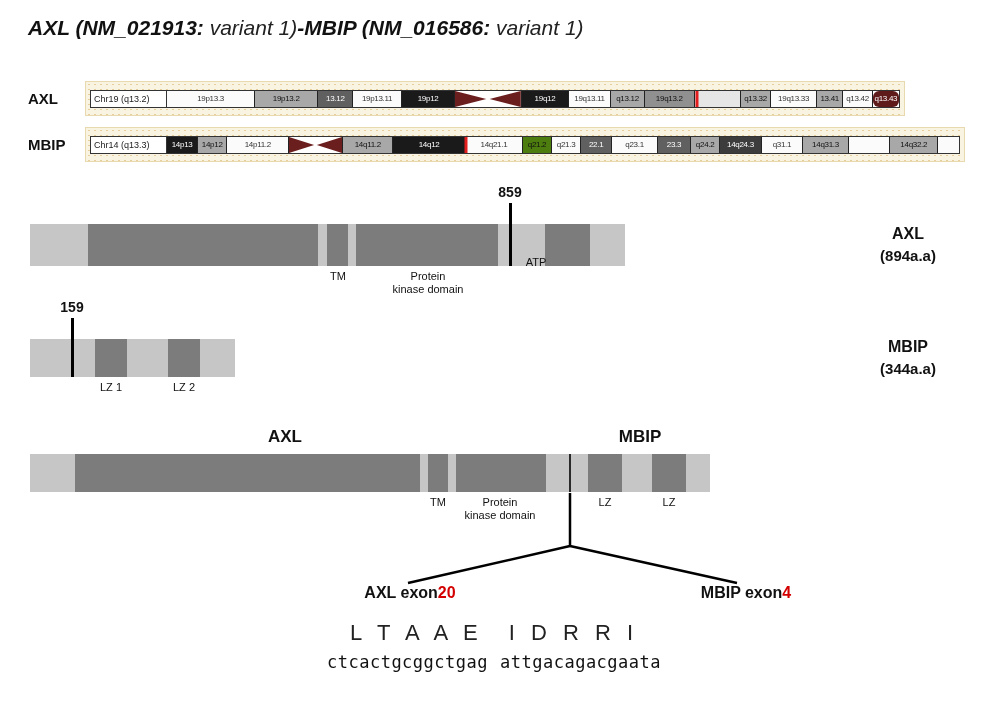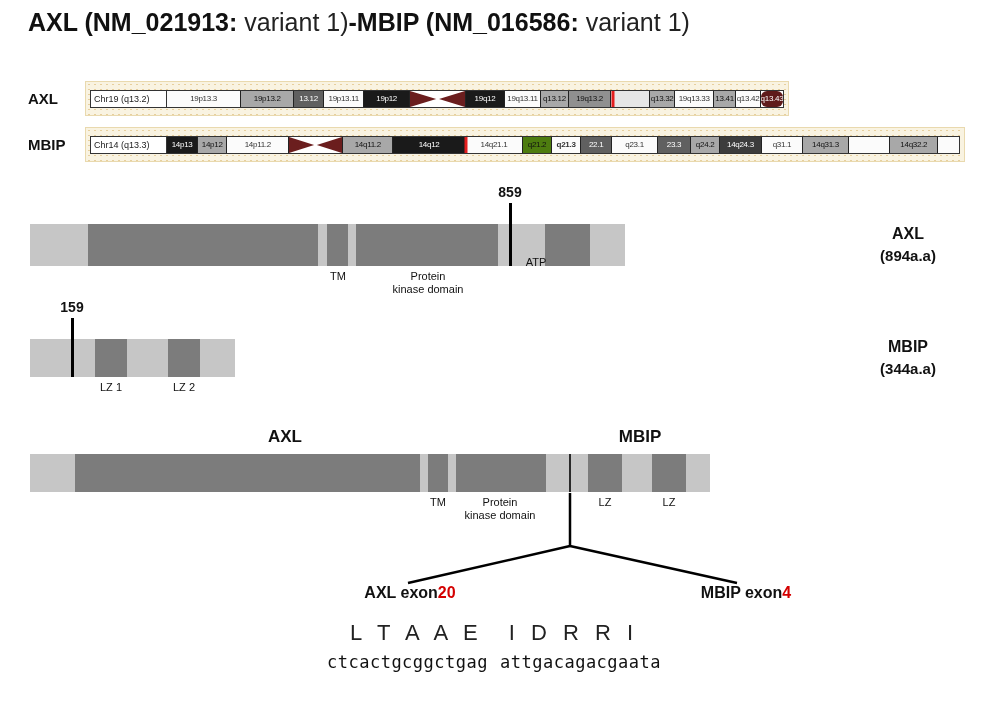--- a/index.html
+++ b/index.html
@@ -2,21 +2,21 @@
 <html><head>
 <meta charset="utf-8">
 <style>
   * { box-sizing: border-box; }
   html,body { margin:0; padding:0; background:#ffffff; }
   body { font-family:"Liberation Sans", sans-serif; color:#111; }
 
   .figure { position:relative; width:988px; height:710px; background:#fff; overflow:hidden; }
 
   
-  .title { position:absolute; left:28px; top:8px; margin:0; font-size:25px; font-weight:400; white-space:nowrap; color:#111; }
+  .title { position:absolute; left:28px; top:16px; margin:0; font-size:21px; font-weight:400; white-space:nowrap; color:#111;font-style:italic; }
   .title .bold { font-weight:700; }
   .title .reg  { font-weight:400; color:#222; }
 
   
   .ideo-row { position:absolute; left:0; width:988px; }
   .ideo-gene-label { position:absolute; left:28px; top:0; height:100%; display:flex; align-items:center; font-weight:700; font-size:15px; }
   .ideo-strip { position:absolute; top:0; display:flex; align-items:center; padding:0 4px;
                 background-color:#f9f3e1;
                 background-image: radial-gradient(#e7cf9d 1px, rgba(0,0,0,0) 1.2px);
                 background-size:6px 5px;
@@ -78,21 +78,21 @@
     <span>I D R R I</span>
   </div>
 
   <div class="nt-line">
     <span>ctcactgcggctgag</span>
     <span>attgacagacgaata</span>
   </div>
 
 <div class="ideo-row" style="top: 81px; height: 35px;">
       <div class="ideo-gene-label">AXL</div>
-      <div class="ideo-strip" style="left: 85px; width: 704px; height: 35px;">
+      <div class="ideo-strip" style="left: 85px; width: 820px; height: 35px;">
         <div class="chrom-bar">
           <div class="chrom-label">Chr19 (q13.2)</div>
           <div class="bands">
             <div class="band" style="width: 12.0406%; background: rgb(251, 251, 251); color: rgb(51, 51, 51);">19p13.3</div>
             <div class="band" style="width: 8.6185%; background: rgb(168, 168, 168); color: rgb(17, 17, 17);">19p13.2</div>
             <div class="band" style="width: 4.81622%; background: rgb(96, 96, 96); color: rgb(255, 255, 255);">13.12</div>
             <div class="band" style="width: 6.59062%; background: rgb(251, 251, 251); color: rgb(51, 51, 51);">19p13.11</div>
             <div class="band" style="width: 7.35108%; background: rgb(26, 26, 26); color: rgb(255, 255, 255);">19p12</div>
             <div class="band cen" style="width: 9.12548%;">
               <svg viewBox="0 0 40 16" preserveAspectRatio="none">
@@ -127,21 +127,21 @@
             <div class="band cen" style="width: 6.8152%;">
               <svg viewBox="0 0 40 16" preserveAspectRatio="none">
                 <path d="M0,0 L19,8 L0,16 Z" fill="#6b1e1e"></path>
                 <path d="M40,0 L21,8 L40,16 Z" fill="#6b1e1e"></path>
               </svg>
             </div>
             <div class="band" style="width: 6.29096%; background: rgb(168, 168, 168); color: rgb(17, 17, 17);">14q11.2</div>
             <div class="band" style="width: 9.17431%; background: rgb(26, 26, 26); color: rgb(255, 255, 255);">14q12</div>
             <div class="band" style="width: 7.20839%; background: rgb(251, 251, 251); color: rgb(51, 51, 51);">14q21.1</div>
             <div class="band" style="width: 3.66972%; background: #4d7c0f; color: rgb(17, 17, 17);">q21.2</div>
-            <div class="band" style="width: 3.66972%; background: rgb(251, 251, 251); color: rgb(51, 51, 51); font-weight: bold;">q21.3</div>
+            <div class="band" style="width: 3.66972%; background: rgb(251, 251, 251); color: rgb(51, 51, 51);">q21.3</div>
             <div class="band" style="width: 3.93185%; background: rgb(96, 96, 96); color: rgb(255, 255, 255);">22.1</div>
             <div class="band" style="width: 5.76671%; background: rgb(251, 251, 251); color: rgb(51, 51, 51);">q23.1</div>
             <div class="band" style="width: 4.19397%; background: rgb(96, 96, 96); color: rgb(255, 255, 255);">23.3</div>
             <div class="band" style="width: 3.66972%; background: rgb(168, 168, 168); color: rgb(17, 17, 17);">q24.2</div>
             <div class="band" style="width: 5.24246%; background: rgb(60, 60, 60); color: rgb(255, 255, 255);">14q24.3</div>
             <div class="band" style="width: 5.24246%; background: rgb(251, 251, 251); color: rgb(51, 51, 51);">q31.1</div>
             <div class="band" style="width: 5.76671%; background: rgb(168, 168, 168); color: rgb(17, 17, 17);">14q31.3</div>
             <div class="band" style="width: 5.24246%; background: rgb(251, 251, 251); color: rgb(51, 51, 51);"></div>
             <div class="band" style="width: 6.02883%; background: rgb(168, 168, 168); color: rgb(17, 17, 17);">14q32.2</div>
             <div class="band" style="width: 2.62123%; background: rgb(251, 251, 251); color: rgb(51, 51, 51); border-right: none;"></div>

